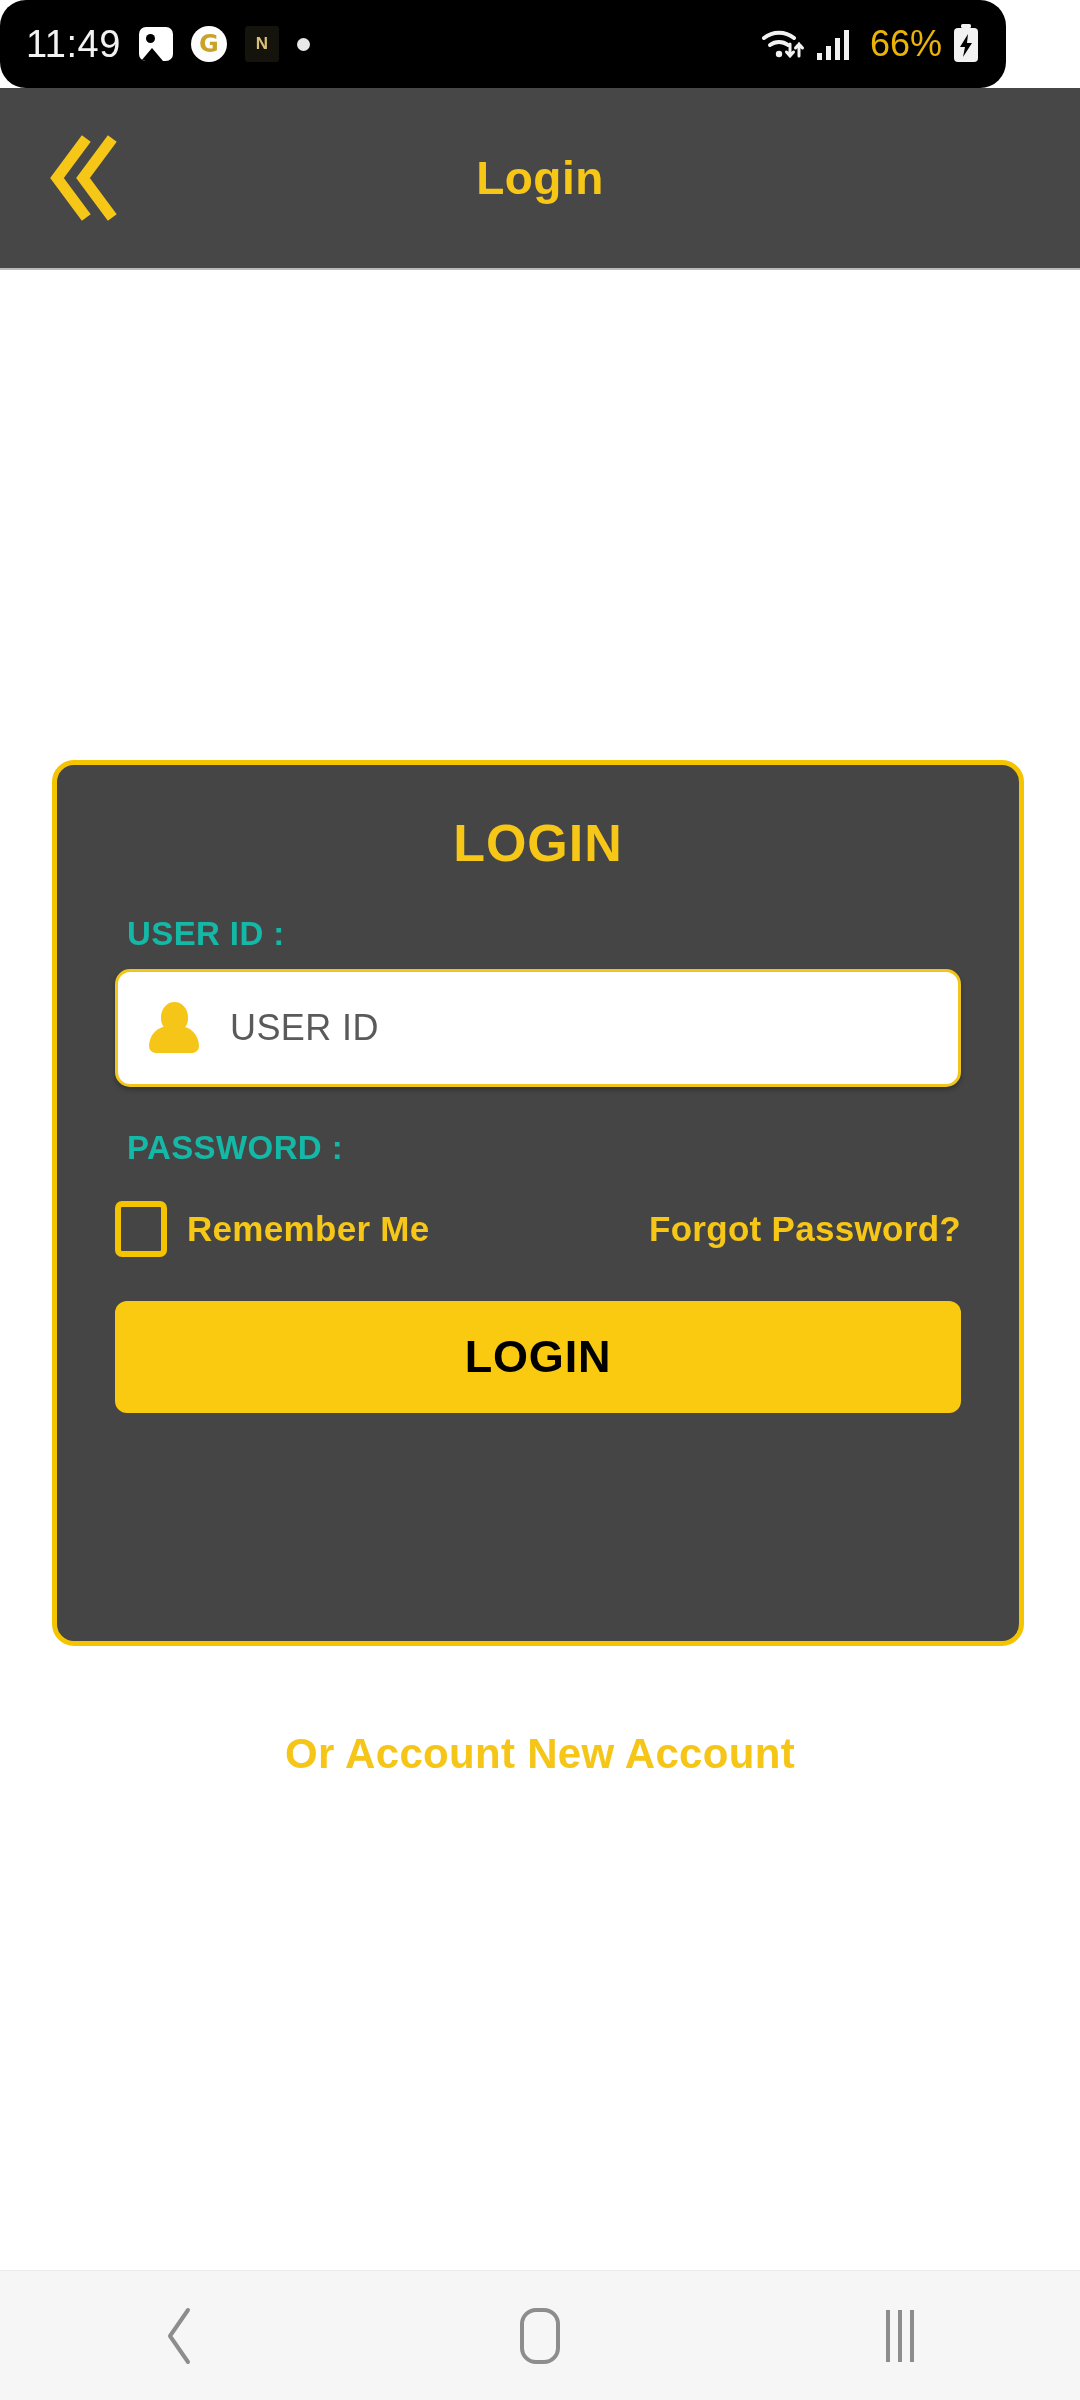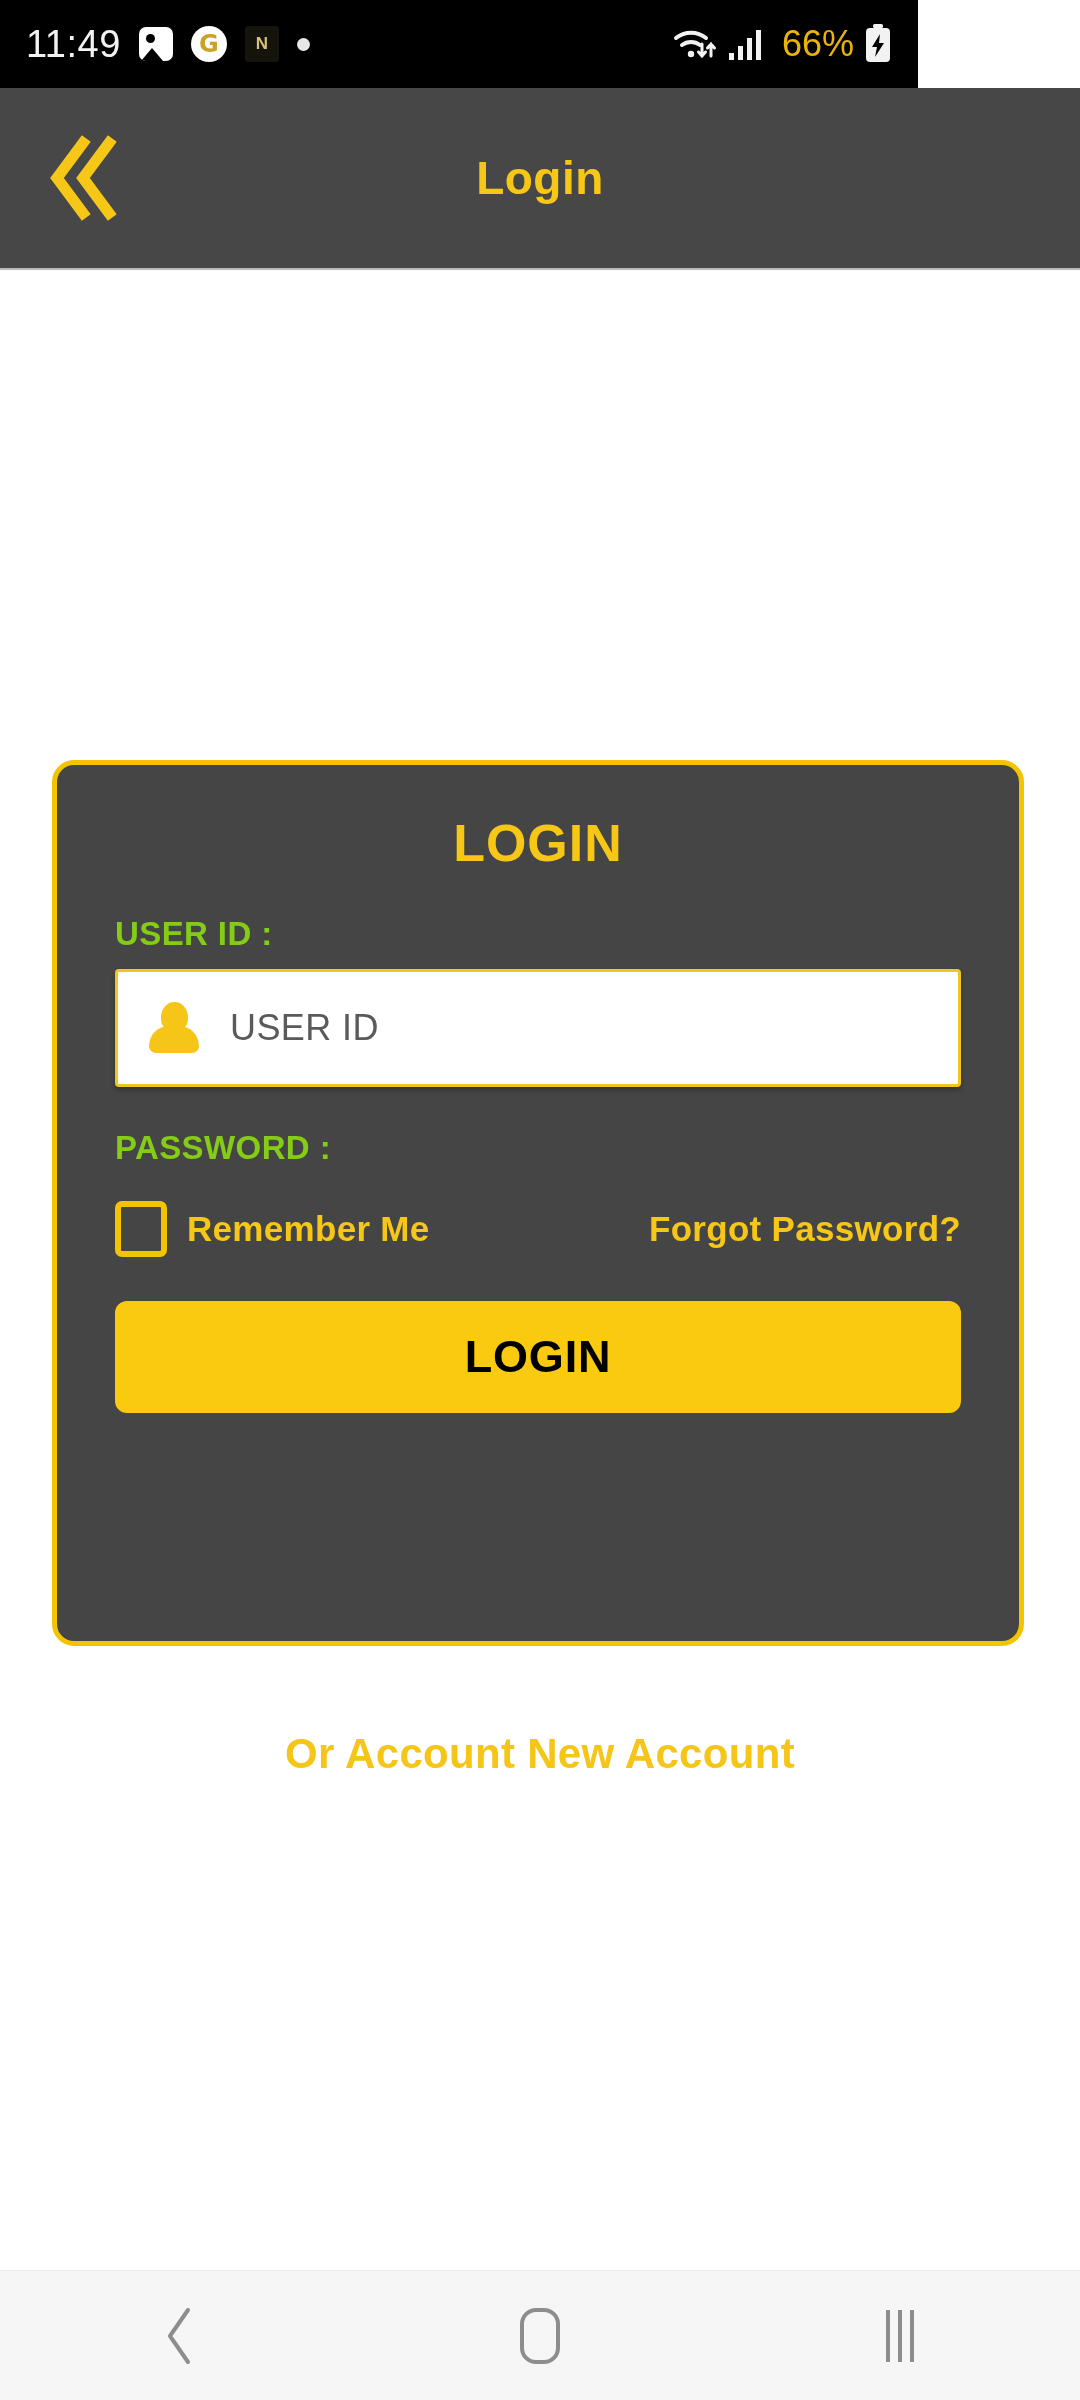--- a/index.html
+++ b/index.html
@@ -6,23 +6,23 @@
   html, body {
     width:1080px; height:2400px;
     background:#ffffff;
     font-family:"Liberation Sans", sans-serif;
     overflow:hidden;
   }
   #screen { position:relative; width:1080px; height:2400px; background:#ffffff; }
 
   
   .statusbar {
-    position:absolute; top:0; left:0; width:918px; height:88px;
+    position:absolute; top:0; left:0; width:1006px; height:88px;
     background:#000000; display:flex; align-items:center;
-    justify-content:space-between; padding:12px 26px;
+    justify-content:space-between; padding:12px 26px;border-radius:26px;
   }
   .sb-left { display:flex; align-items:center; gap:18px; }
   .sb-time {
     color:#f2f2f2; font-size:38px; font-weight:400;
     letter-spacing:0.5px; line-height:1;
   }
   .sb-right { display:flex; align-items:center; gap:10px; }
   .sb-batt-text {
     color:#eab308; font-size:36px; font-weight:400; line-height:1;
     margin-left:6px;
@@ -74,26 +74,26 @@
   .login-card {
     position:absolute; left:52px; top:760px; width:972px; height:886px;
     background:#454545; border:5px solid #f5c400; border-radius:22px;
     padding:0 58px;
   }
   .card-title {
     text-align:center; color:#f7c717; font-size:52px; font-weight:bold;
     margin-top:48px; letter-spacing:1px;
   }
   .field-label {
-    color:#84cc16; font-size:33px; font-weight:bold;
-    margin-top:42px; margin-bottom:16px; letter-spacing:0.4px;
+    color:#14b8a6; font-size:33px; font-weight:bold;
+    margin-top:42px; margin-bottom:16px; letter-spacing:0.4px;margin-left:12px;
   }
   .field-box {
     width:100%; height:118px; background:#ffffff;
-    border:3px solid #f0c61e; border-radius:4px;
+    border:3px solid #f0c61e; border-radius:15px;
     display:flex; align-items:center; padding:0 28px; gap:28px;
     box-shadow:0 3px 5px rgba(0,0,0,0.28);
   }
   .field-placeholder {
     color:#5a5a5a; font-size:36px; font-weight:400; letter-spacing:0.4px;
   }
 
   
   .icon-user { width:56px; height:56px; position:relative; flex:0 0 auto; }
   .icon-user .head {

